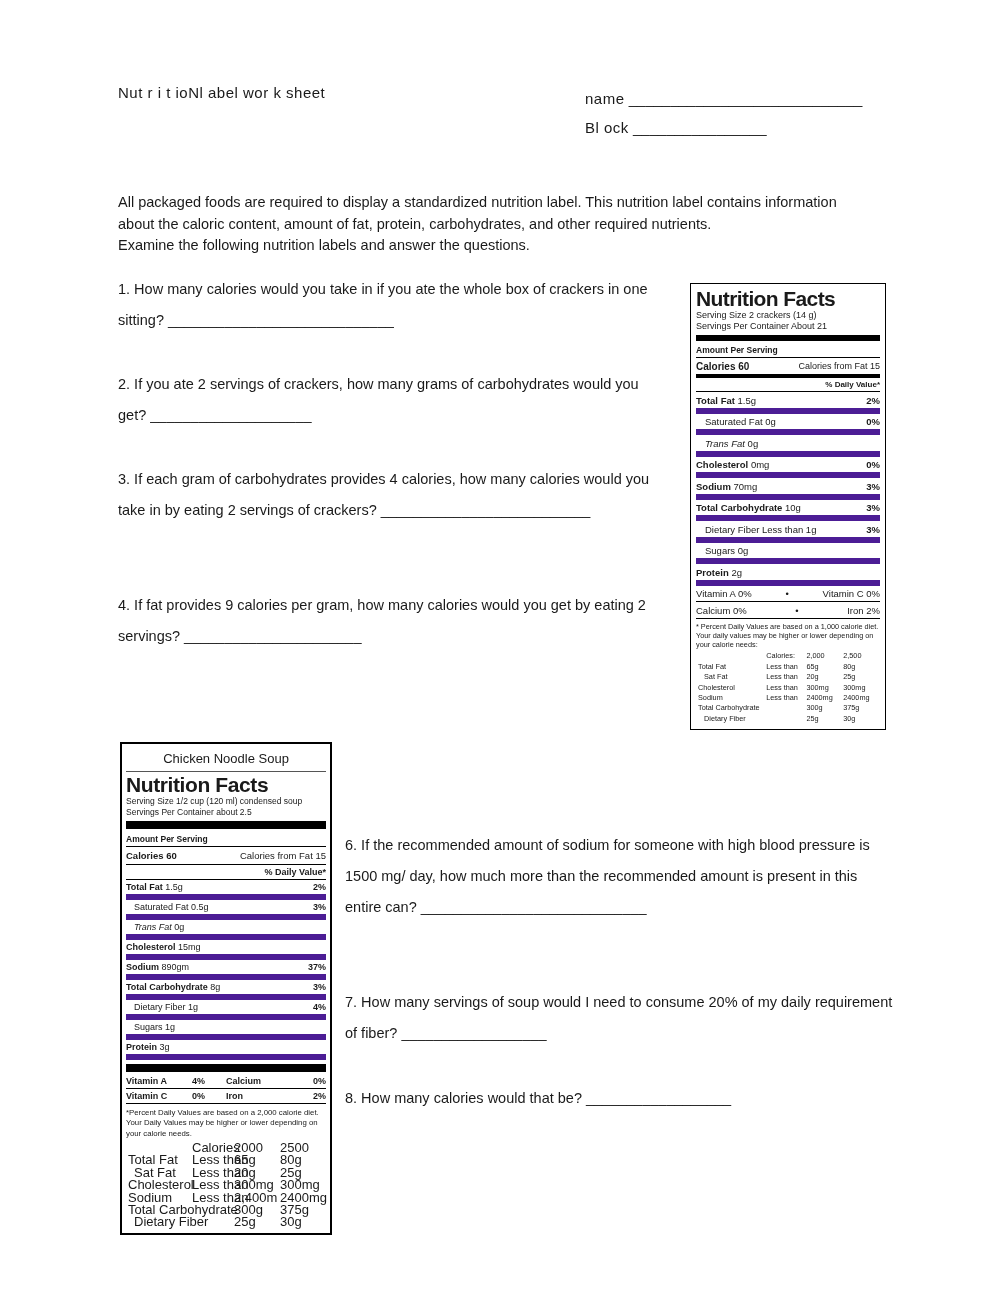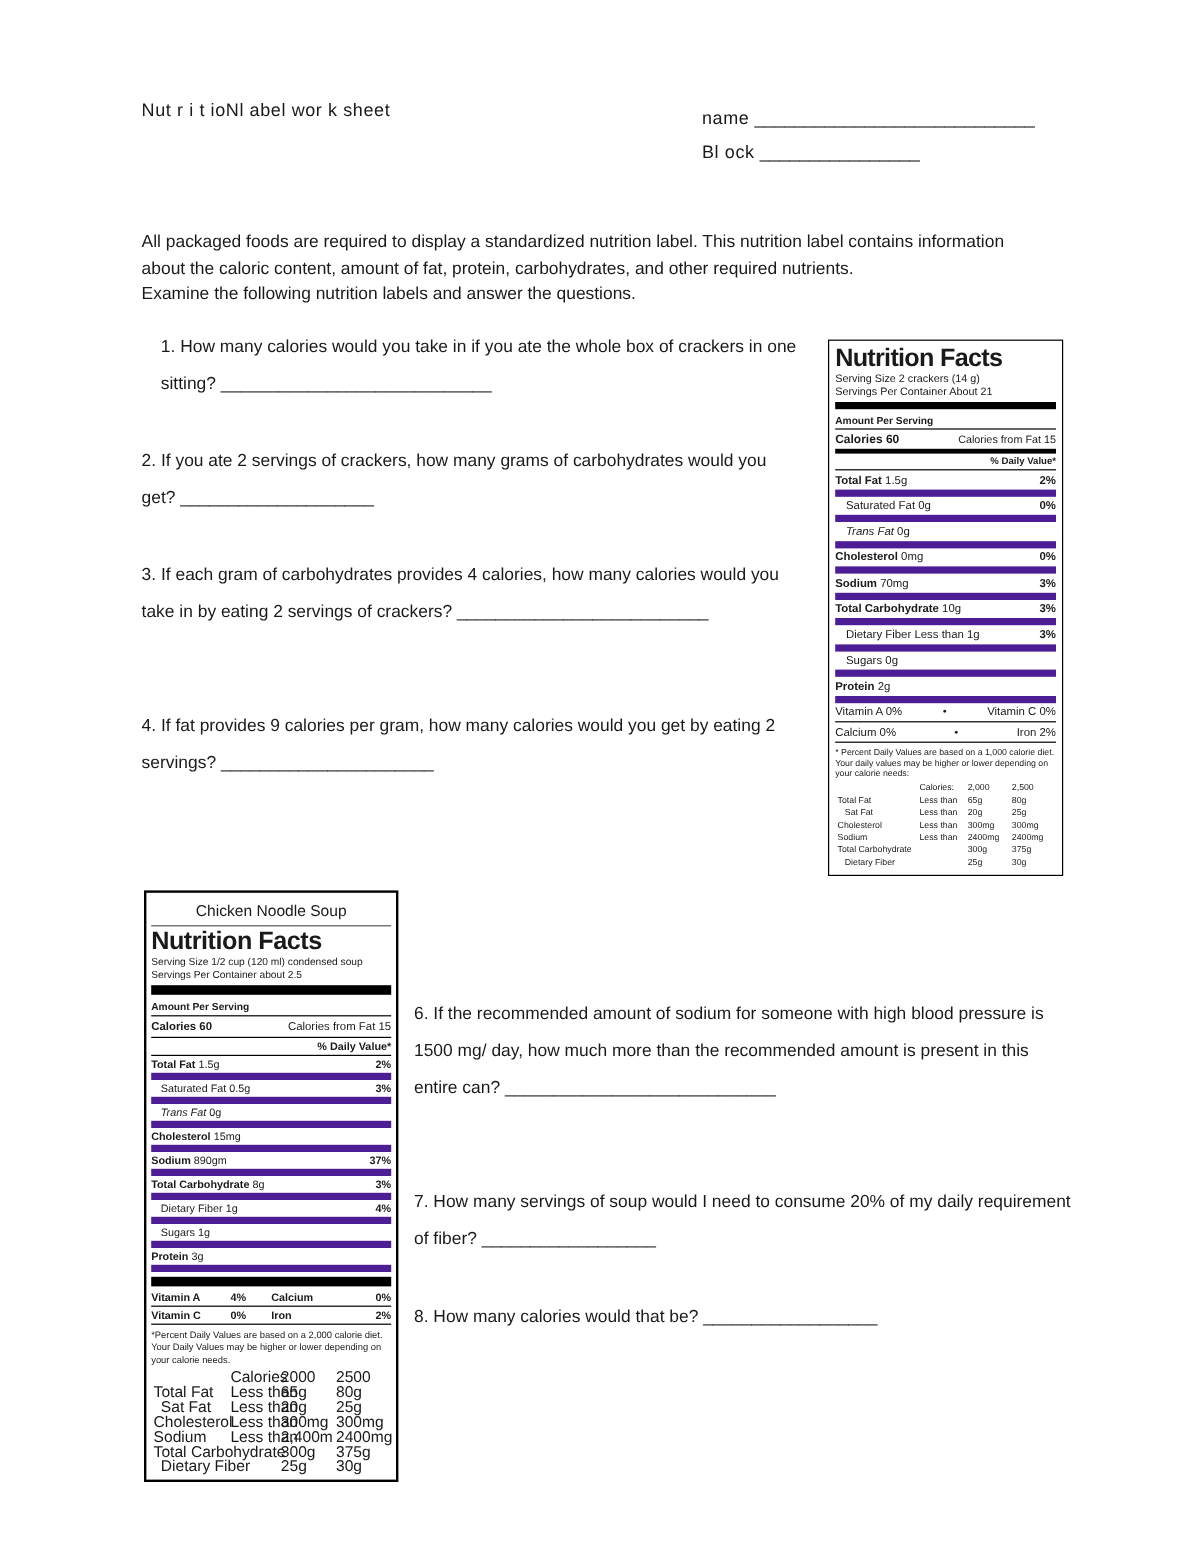--- a/index.html
+++ b/index.html
@@ -10,21 +10,21 @@
   
   .ws-title { position:absolute; left:118px; top:84px; font-size:15px; letter-spacing:0.5px; }
   .id-block { position:absolute; left:585px; top:84px; font-size:15px; line-height:29px; }
   .id-block .lbl { letter-spacing:0.5px; }
   .blank { letter-spacing:0; white-space:nowrap; }
 
   
   .intro { position:absolute; left:118px; top:152px; width:748px; font-size:14.5px; line-height:21.5px;margin-top:40px; }
   .instruction { position:absolute; left:118px; top:237px; width:748px; font-size:14.5px; }
   .question { position:absolute; font-size:14.5px; line-height:31px; }
-  .q1 { left:134px; top:274px; width:548px; }
+  .q1 { left:118px; top:274px; width:548px; }
   .q2 { left:118px; top:369px; width:548px; }
   .q3 { left:118px; top:464px; width:548px; }
   .q4 { left:118px; top:590px; width:548px; }
   .q5 { left:345px; top:735px; width:548px; }
   .q6 { left:345px; top:830px; width:552px; }
   .q7 { left:345px; top:987px; width:548px; }
   .q8 { left:345px; top:1083px; width:548px; }
 
   
   .nf1 { position:absolute; left:690px; top:283px; width:196px; border:1.5px solid #000; background:#fff; padding:4px 5px 5px; }

